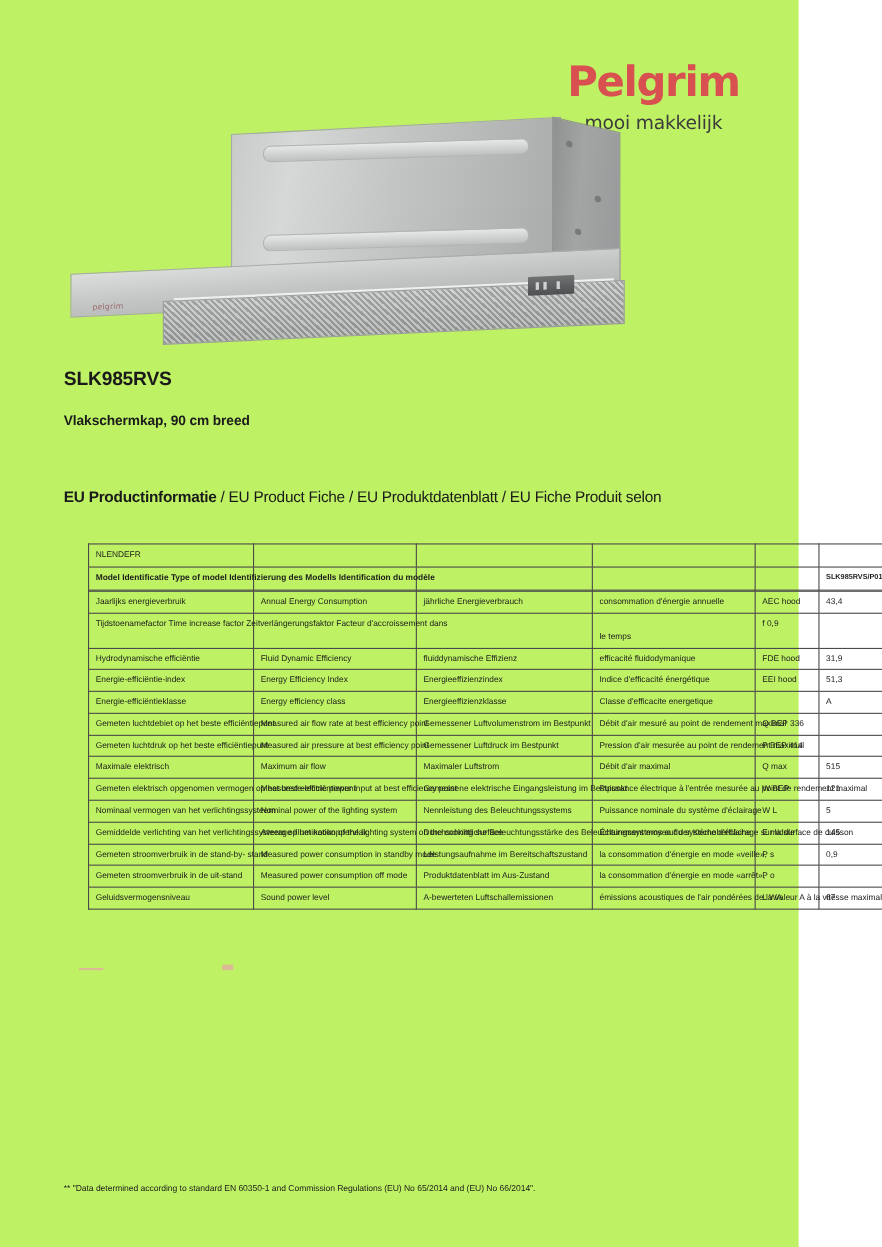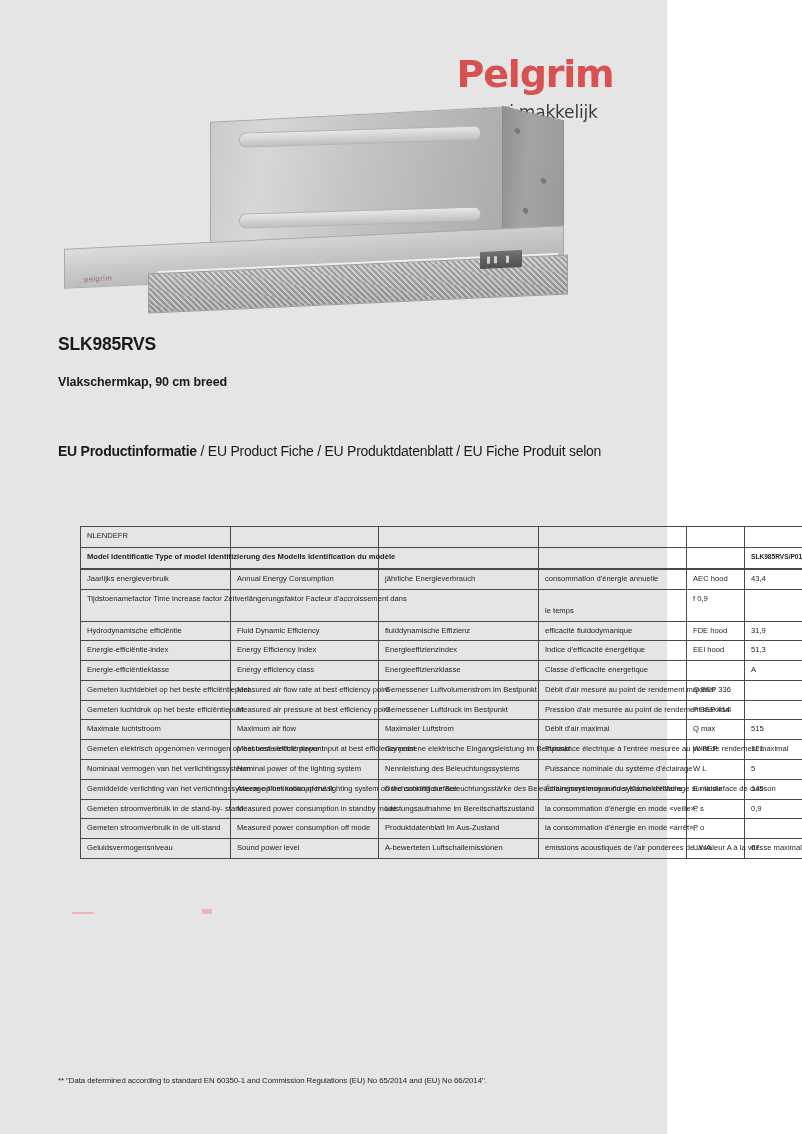--- a/index.html
+++ b/index.html
@@ -4,21 +4,21 @@
 <style>
   * { box-sizing: border-box; margin: 0; padding: 0; }
   html, body {
     width: 802px;
     height: 1134px;
     background: #ffffff;
     font-family: "Liberation Sans", sans-serif;
     color: #1a1a1a;
     overflow: hidden;
   }
-  .page { position: relative; width: 667px; height: 1134px; background:#e5e5e5; }
+  .page { position: relative; width: 726px; height: 1134px; background:#bef264; }
 
   
   .logo-block {
     position: absolute;
     right: 42px;
     top: 55px;
     text-align: center;
     width: 180px;
   }
   .logo-word {
@@ -139,21 +139,21 @@
     position: absolute; left: 58px; top: 375px;
     font-size: 12.5px; font-weight: bold; letter-spacing: -0.1px;
   }
   .eu-heading {
     position: absolute; left: 58px; top: 443px;
     font-size: 14px; letter-spacing: -0.25px; white-space: nowrap;
   }
   .eu-heading b { font-weight: bold; }
 
   
-  .table-wrap { position: absolute; left: 60px; top: 526px; width: 724px; padding-left: 20px; }
+  .table-wrap { position: absolute; left: 60px; top: 494px; width: 724px; padding-left: 20px; }
   table.spec {
     border-collapse: collapse;
     width: 724px;
     table-layout: fixed;
     font-size: 7.6px;
     line-height: 1.42;
     color: #1c1c1c;
   }
   table.spec td {
     border: 1px solid #4a4a4a;
@@ -297,21 +297,21 @@
           </tr>
           <tr>
             <td class="c1 wrapcell">Gemeten luchtdruk op het beste efficiëntiepunt</td>
             <td class="c2 wrapcell">Measured air pressure at best efficiency point</td>
             <td class="c3 wrapcell">Gemessener Luftdruck im Bestpunkt</td>
             <td class="c4 wrapcell">Pression d'air mesurée au point de rendement maximal</td>
             <td class="c5 wrapcell">P BEP 414</td>
             <td class="c6 center wrapcell"></td>
           </tr>
           <tr>
-            <td class="c1 wrapcell">Maximale luchtstroom</td>
+            <td class="c1 wrapcell">Maximale elektrisch</td>
             <td class="c2 wrapcell">Maximum air flow</td>
             <td class="c3 wrapcell">Maximaler Luftstrom</td>
             <td class="c4 wrapcell">Débit d'air maximal</td>
             <td class="c5 wrapcell">Q max</td>
             <td class="c6 center wrapcell">515</td>
           </tr>
           <tr>
             <td class="c1 wrapcell">Gemeten elektrisch opgenomen vermogen op het beste-efficiëntiepunt</td>
             <td class="c2 wrapcell">Measured electric power input at best efficiency point</td>
             <td class="c3 wrapcell">Gemessene elektrische Eingangsleistung im Bestpunkt</td>

